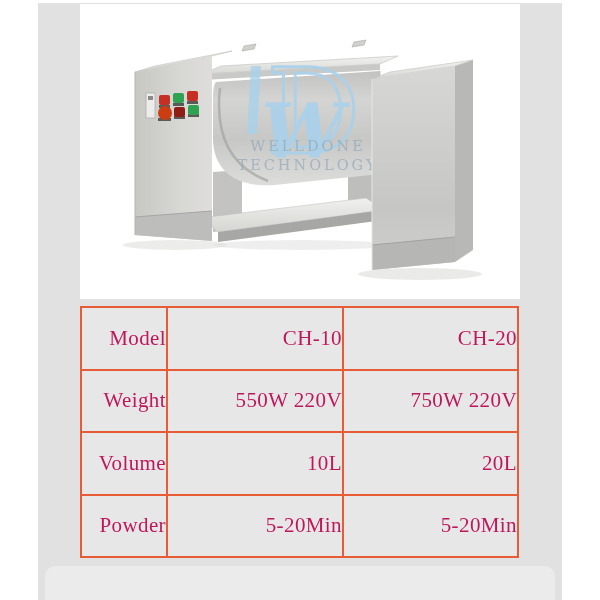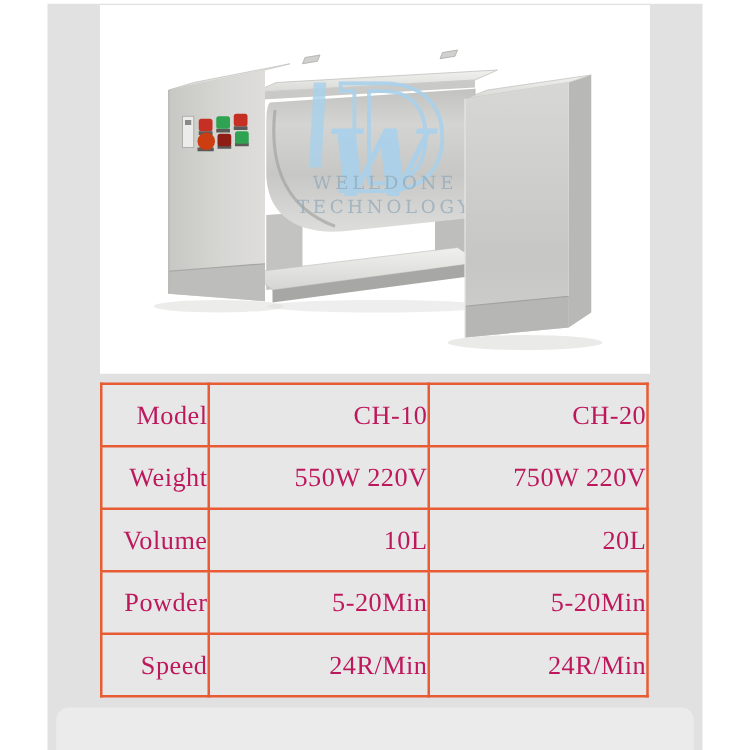--- a/index.html
+++ b/index.html
@@ -174,21 +174,16 @@
       <tr>
         <td>Volume</td>
         <td>10L</td>
         <td>20L</td>
       </tr>
       <tr>
         <td>Powder</td>
         <td>5-20Min</td>
         <td>5-20Min</td>
       </tr>
-      <tr>
-        <td>Speed</td>
-        <td>24R/Min</td>
-        <td>24R/Min</td>
-      </tr>
     </tbody>
 </table>
 
 <div class="bottom-card"></div>
 
 </body></html>

